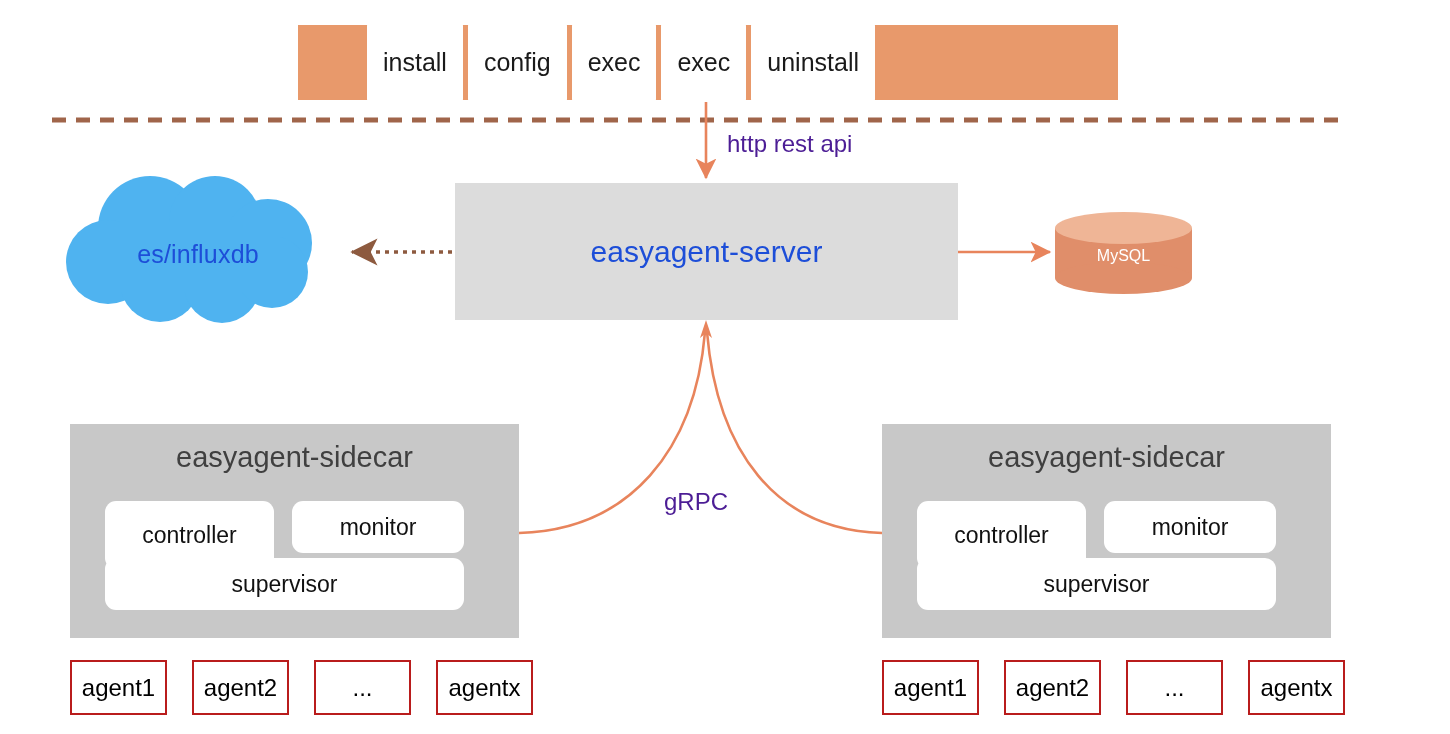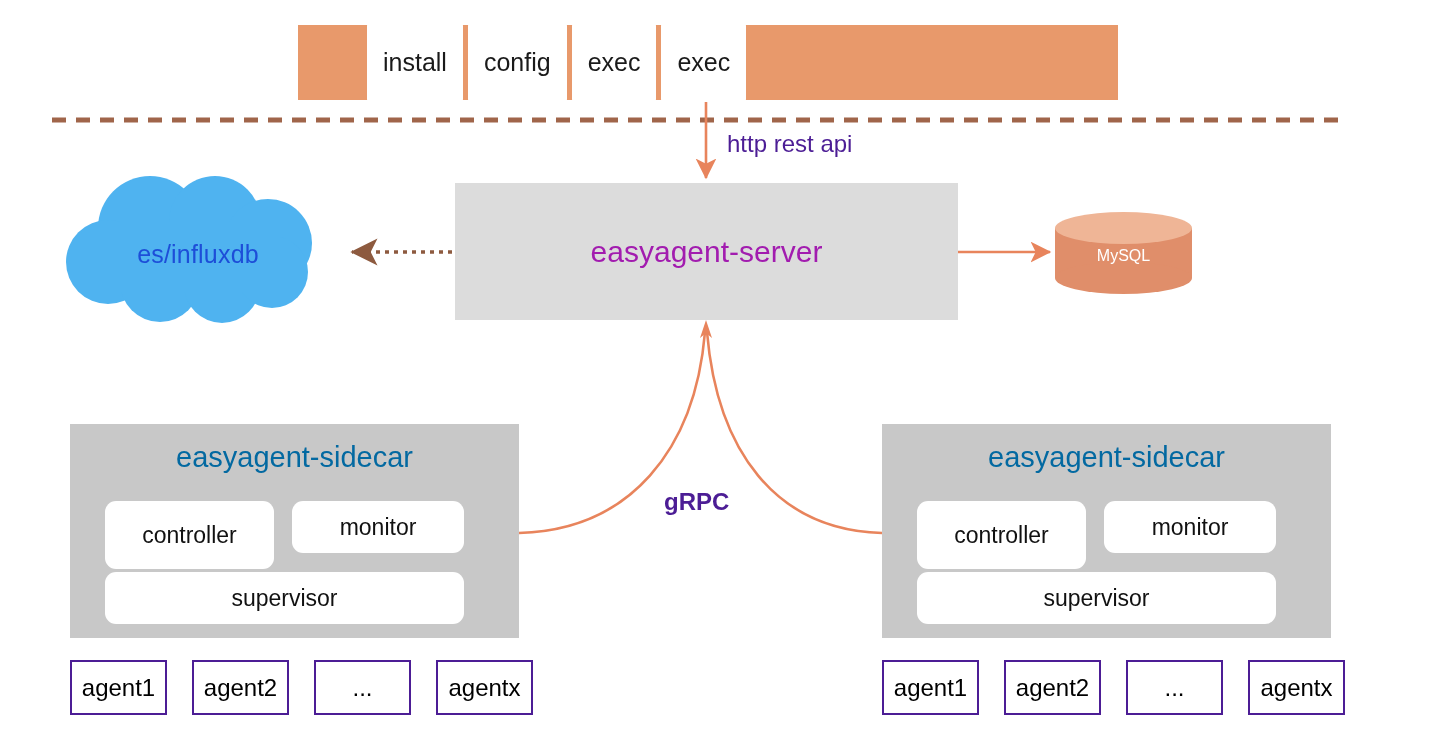--- a/index.html
+++ b/index.html
@@ -60,21 +60,21 @@
     position: absolute;
     left: 455px;
     top: 183px;
     width: 503px;
     height: 137px;
     background: #dcdcdc;
     display: flex;
     align-items: center;
     justify-content: center;
     font-size: 30px;
-    color: #a21caf;
+    color: #1d4ed8;
   }
   .cloud-label {
     position: absolute;
     left: 60px;
     top: 194px;
     width: 292px;
     height: 120px;
     display: flex;
     align-items: center;
     justify-content: center;
@@ -110,68 +110,68 @@
   .sidecar.left  { left: 70px; }
   .sidecar.right { left: 882px; }
 
   .sidecar-title {
     position: absolute;
     left: 0;
     top: 17px;
     width: 100%;
     text-align: center;
     font-size: 29px;
-    color: #0369a1;
+    color: #404040;
   }
   .pill {
     position: absolute;
     background: #ffffff;
     border-radius: 11px;
     display: flex;
     align-items: center;
     justify-content: center;
     font-size: 23px;
     color: #111111;
   }
   .pill.controller { left: 35px;  top: 77px;  width: 169px; height: 68px; }
   .pill.monitor    { left: 222px; top: 77px;  width: 172px; height: 52px; }
-  .pill.supervisor { left: 35px;  top: 148px; width: 359px; height: 52px; }
+  .pill.supervisor { left: 35px;  top: 134px; width: 359px; height: 52px; }
 
   
   .agent-row {
     position: absolute;
     top: 660px;
     display: flex;
     gap: 0;
   }
   .agent-row.left  { left: 70px; }
   .agent-row.right { left: 882px; }
   .agent-box {
     width: 97px;
     height: 55px;
-    border: 2px solid #4c1d95;
+    border: 2px solid #b91c1c;
     background: #ffffff;
     display: flex;
     align-items: center;
     justify-content: center;
     font-size: 24px;
     color: #000000;
     box-sizing: border-box;
     margin-right: 25px;
   }
 
   
   .edge-label {
     position: absolute;
     font-size: 24px;
     color: #4c1d95;
     white-space: nowrap;
   }
   .edge-label.http { left: 727px; top: 130px; }
-  .edge-label.grpc { left: 664px; top: 488px; font-weight: bold; }
+  .edge-label.grpc { left: 664px; top: 488px; }
 </style>
 </head>
 <body>
 
 <div id="canvas">
 
   <svg id="wires" viewBox="0 0 1450 734" xmlns="http://www.w3.org/2000/svg">
     <defs>
       <marker id="arrOrange" markerWidth="10" markerHeight="10" refX="7.5" refY="4" orient="auto" markerUnits="strokeWidth">
         <path d="M0,0 L8,4 L0,8 L2,4 z" fill="#e8845c"></path>
@@ -209,20 +209,21 @@
       <ellipse cx="1123.5" cy="278" rx="68.5" ry="16" fill="#e08e6a"></ellipse>
       <ellipse cx="1123.5" cy="228" rx="68.5" ry="16" fill="#efb596"></ellipse>
     </g>
   </svg>
 
   <div class="cmd-banner">
     <div class="cmd-btn">install</div>
     <div class="cmd-btn">config</div>
     <div class="cmd-btn">exec</div>
     <div class="cmd-btn">exec</div>
+    <div class="cmd-btn">uninstall</div>
   </div>
 
   <div class="edge-label http">http rest api</div>
   <div class="edge-label grpc">gRPC</div>
 
   <div class="server-box">
     <span>easyagent-server</span>
   </div>
 
   <div class="cloud-label">

